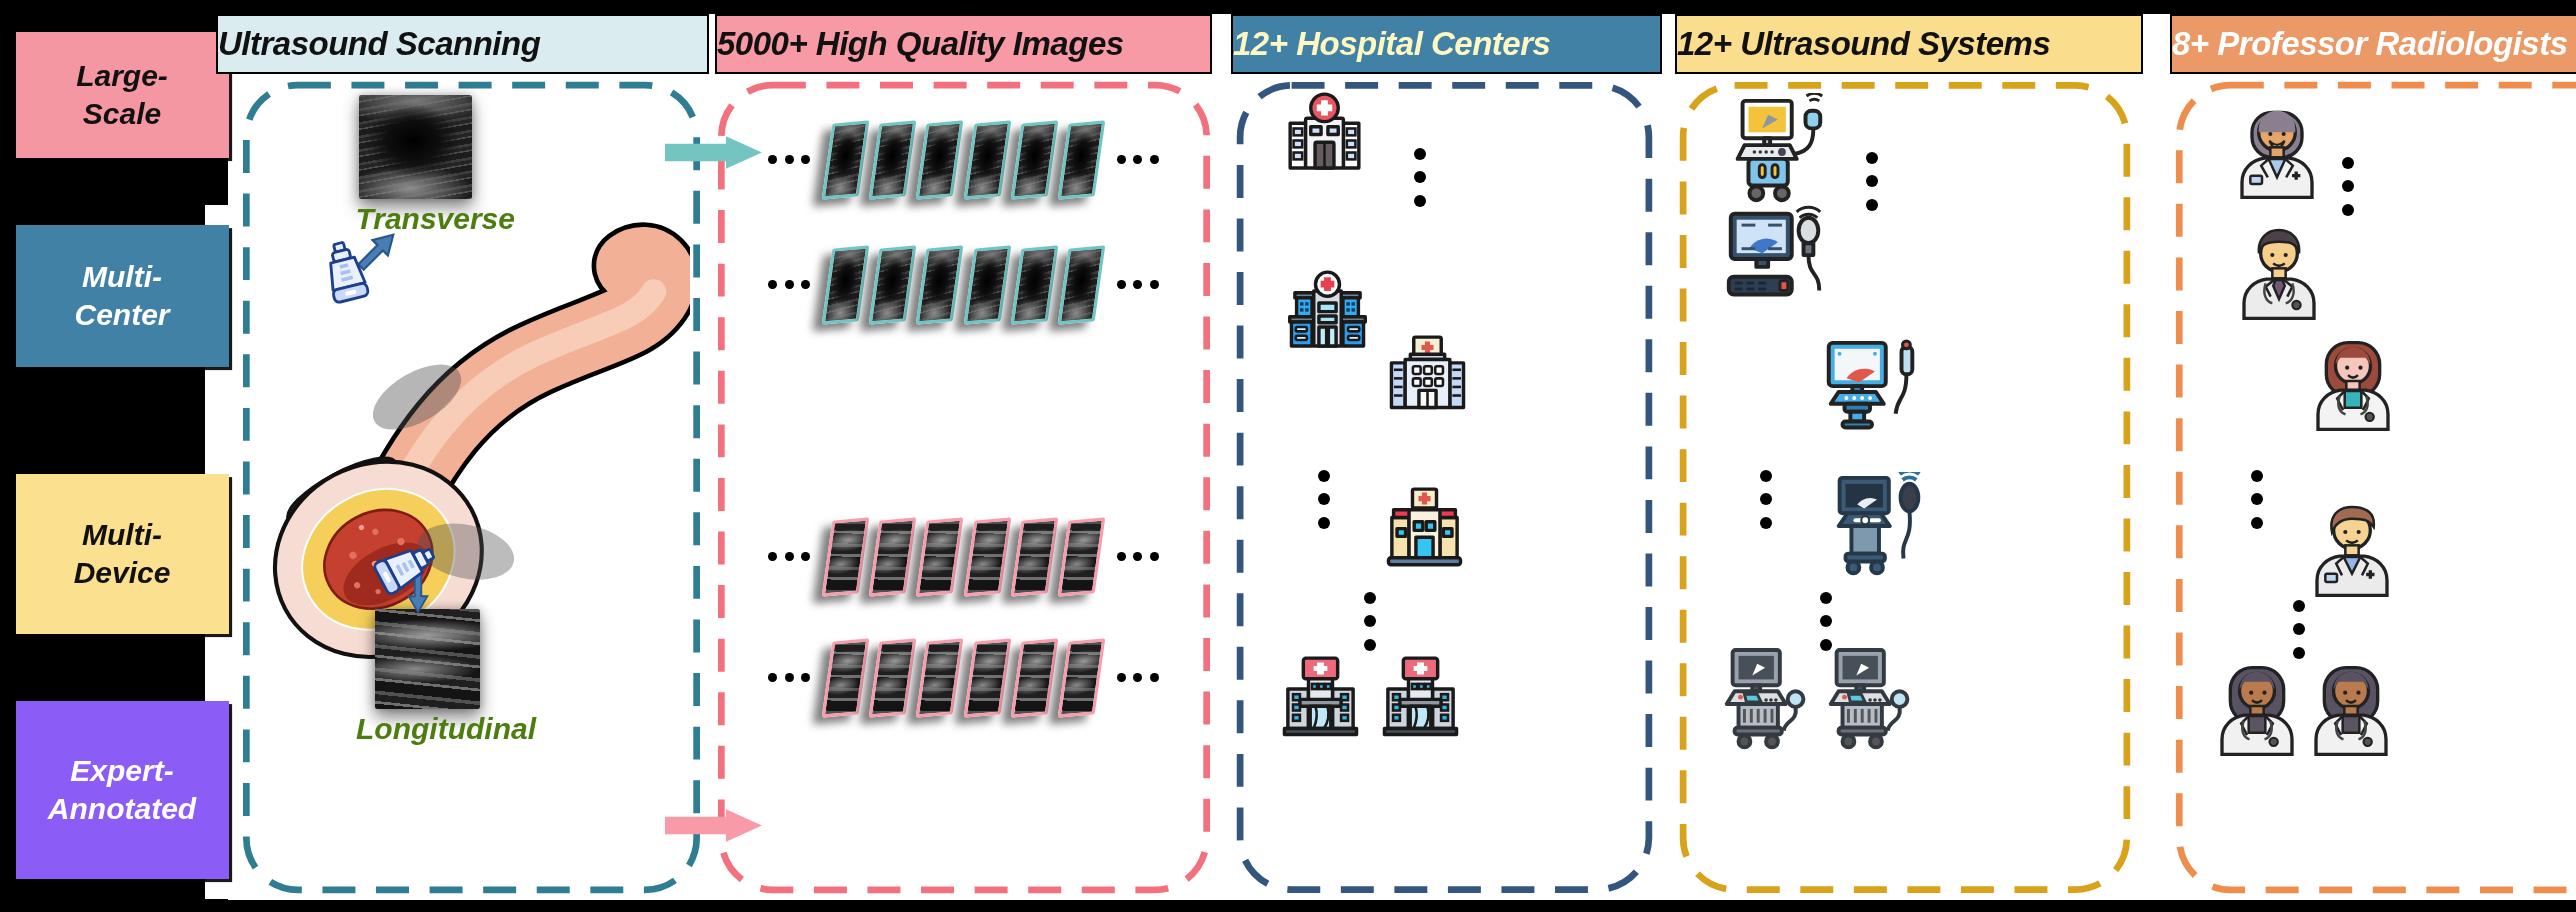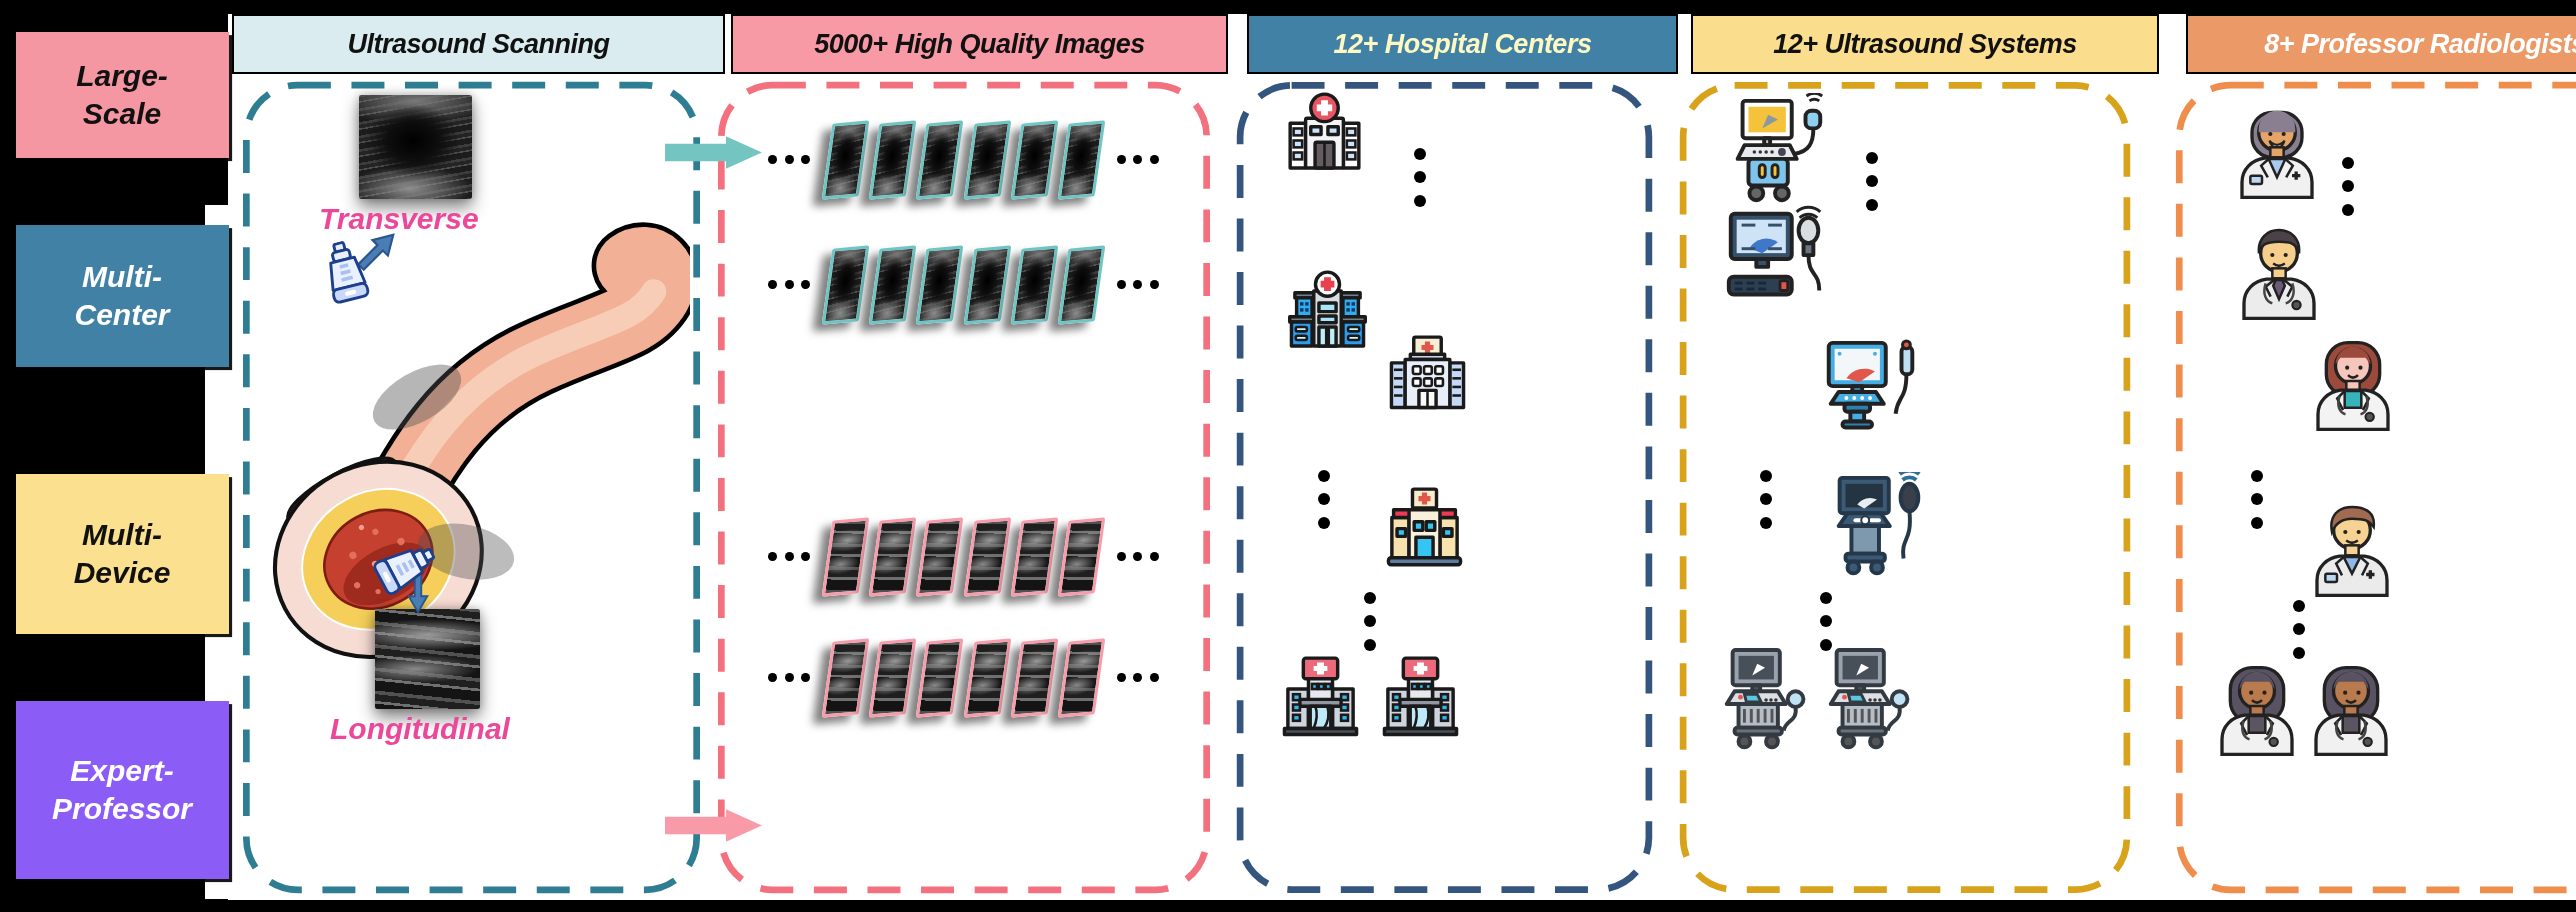--- a/index.html
+++ b/index.html
@@ -11,38 +11,38 @@
   .bar.top{left:0;top:0;width:2652px;height:14.4px;}
   .bar.bottom{left:0;top:900px;width:2652px;height:13px;}
   .leftcol{position:absolute;left:0;top:0;width:228px;height:912px;background:#000;}
   .notch{position:absolute;left:205px;width:24px;background:#fff;}
   
   .side-label{position:absolute;left:15.5px;width:213px;display:flex;flex-direction:column;
      justify-content:center;align-items:center;font-style:italic;font-weight:bold;
      font-size:30px;line-height:1.28;box-shadow:3.1px 3.1px 0 rgba(0,0,0,.9);}
   
   .hdr{position:absolute;top:14.4px;height:60px;border:2.1px solid #000;box-sizing:border-box;
-     display:flex;align-items:center;justify-content:center;font-style:italic;
-     font-weight:bold;font-size:27px;letter-spacing:-0.5px;margin-left:16px;}
+     display:flex;align-items:center;justify-content:flex-start;font-style:italic;
+     font-weight:bold;font-size:33px;letter-spacing:-0.5px;}
   
   .panel{position:absolute;top:81px;height:813px;}
   .panel svg.dash{position:absolute;left:0;top:0;}
   
   .us{position:absolute;border-radius:2.1px;box-shadow:0 8.2px 17.5px rgba(0,0,0,.45),0 0 9.3px rgba(0,0,0,.25);}
   .us-transverse{background:
     radial-gradient(42% 35% at 48% 44%, #000 0%, #0e0e0e 55%, rgba(14,14,14,0) 100%),
     radial-gradient(70% 22% at 50% 6%, #787878 0%, rgba(120,120,120,0) 100%),
     radial-gradient(55% 22% at 45% 90%, #8d8d8d 0%, rgba(140,140,140,0) 100%),
     repeating-linear-gradient(170deg,#3c3c3c 0 2.6px,#242424 2.6px 6.2px,#4d4d4d 6.2px 7.7px,#1c1c1c 7.7px 13.4px);}
   .us-longitudinal{background:
     radial-gradient(75% 16% at 50% 26%, #9a9a9a 0%, rgba(150,150,150,0) 100%),
     radial-gradient(60% 14% at 38% 60%, #8a8a8a 0%, rgba(138,138,138,0) 100%),
     repeating-linear-gradient(186deg,#515151 0 3.6px,#1f1f1f 3.6px 10.3px,#6f6f6f 10.3px 13px,#141414 13px 23px);}
-  .caption{position:absolute;text-align:left;font-style:italic;font-weight:600;
-     font-size:30px;color:#ec4899;}
+  .caption{position:absolute;text-align:right;font-style:italic;font-weight:600;
+     font-size:30px;color:#4d7c0f;}
   
   .thumb-row{position:absolute;left:722px;width:483px;height:77px;display:flex;
      align-items:center;justify-content:center;}
   .thumb{width:31px;height:70px;border:3.6px solid #6fc5c3;border-radius:2.6px;
      margin:0 5.2px;transform:skew(-8deg,-5deg);
      box-shadow:-8.2px 6.2px 8.2px rgba(0,0,0,.5);}
   .thumb-row.pink .thumb{border-color:#f79cab;}
   .hdots{display:flex;gap:7.7px;margin:0 11.3px;align-items:center;}
   .hdots .d{width:8.8px;height:8.8px;background:#000;border-radius:50%;}
   
@@ -71,21 +71,21 @@
 <div class="side-label" style="top:225px;height:142px;background:#4181a5;color:#fff;">
   <div>Multi-</div>
   <div>Center</div>
 </div>
 <div class="side-label" style="top:474px;height:160px;background:#fbe08f;color:#111;">
   <div>Multi-</div>
   <div>Device</div>
 </div>
 <div class="side-label" style="top:701px;height:178px;background:#8b5cf6;color:#fff;">
   <div>Expert-</div>
-  <div>Professor</div>
+  <div>Annotated</div>
 </div>
 
 <div class="hdr" style="left:216px;width:493px;background:#daecef;color:#111;">
     <span>Ultrasound Scanning</span>
   </div>
 <div class="hdr" style="left:715px;width:497px;background:#f79aa5;color:#111;">
     <span>5000+ High Quality Images</span>
   </div>
 <div class="hdr" style="left:1231px;width:431px;background:#4181a5;color:#fef9c3;">
     <span>12+ Hospital Centers</span>

